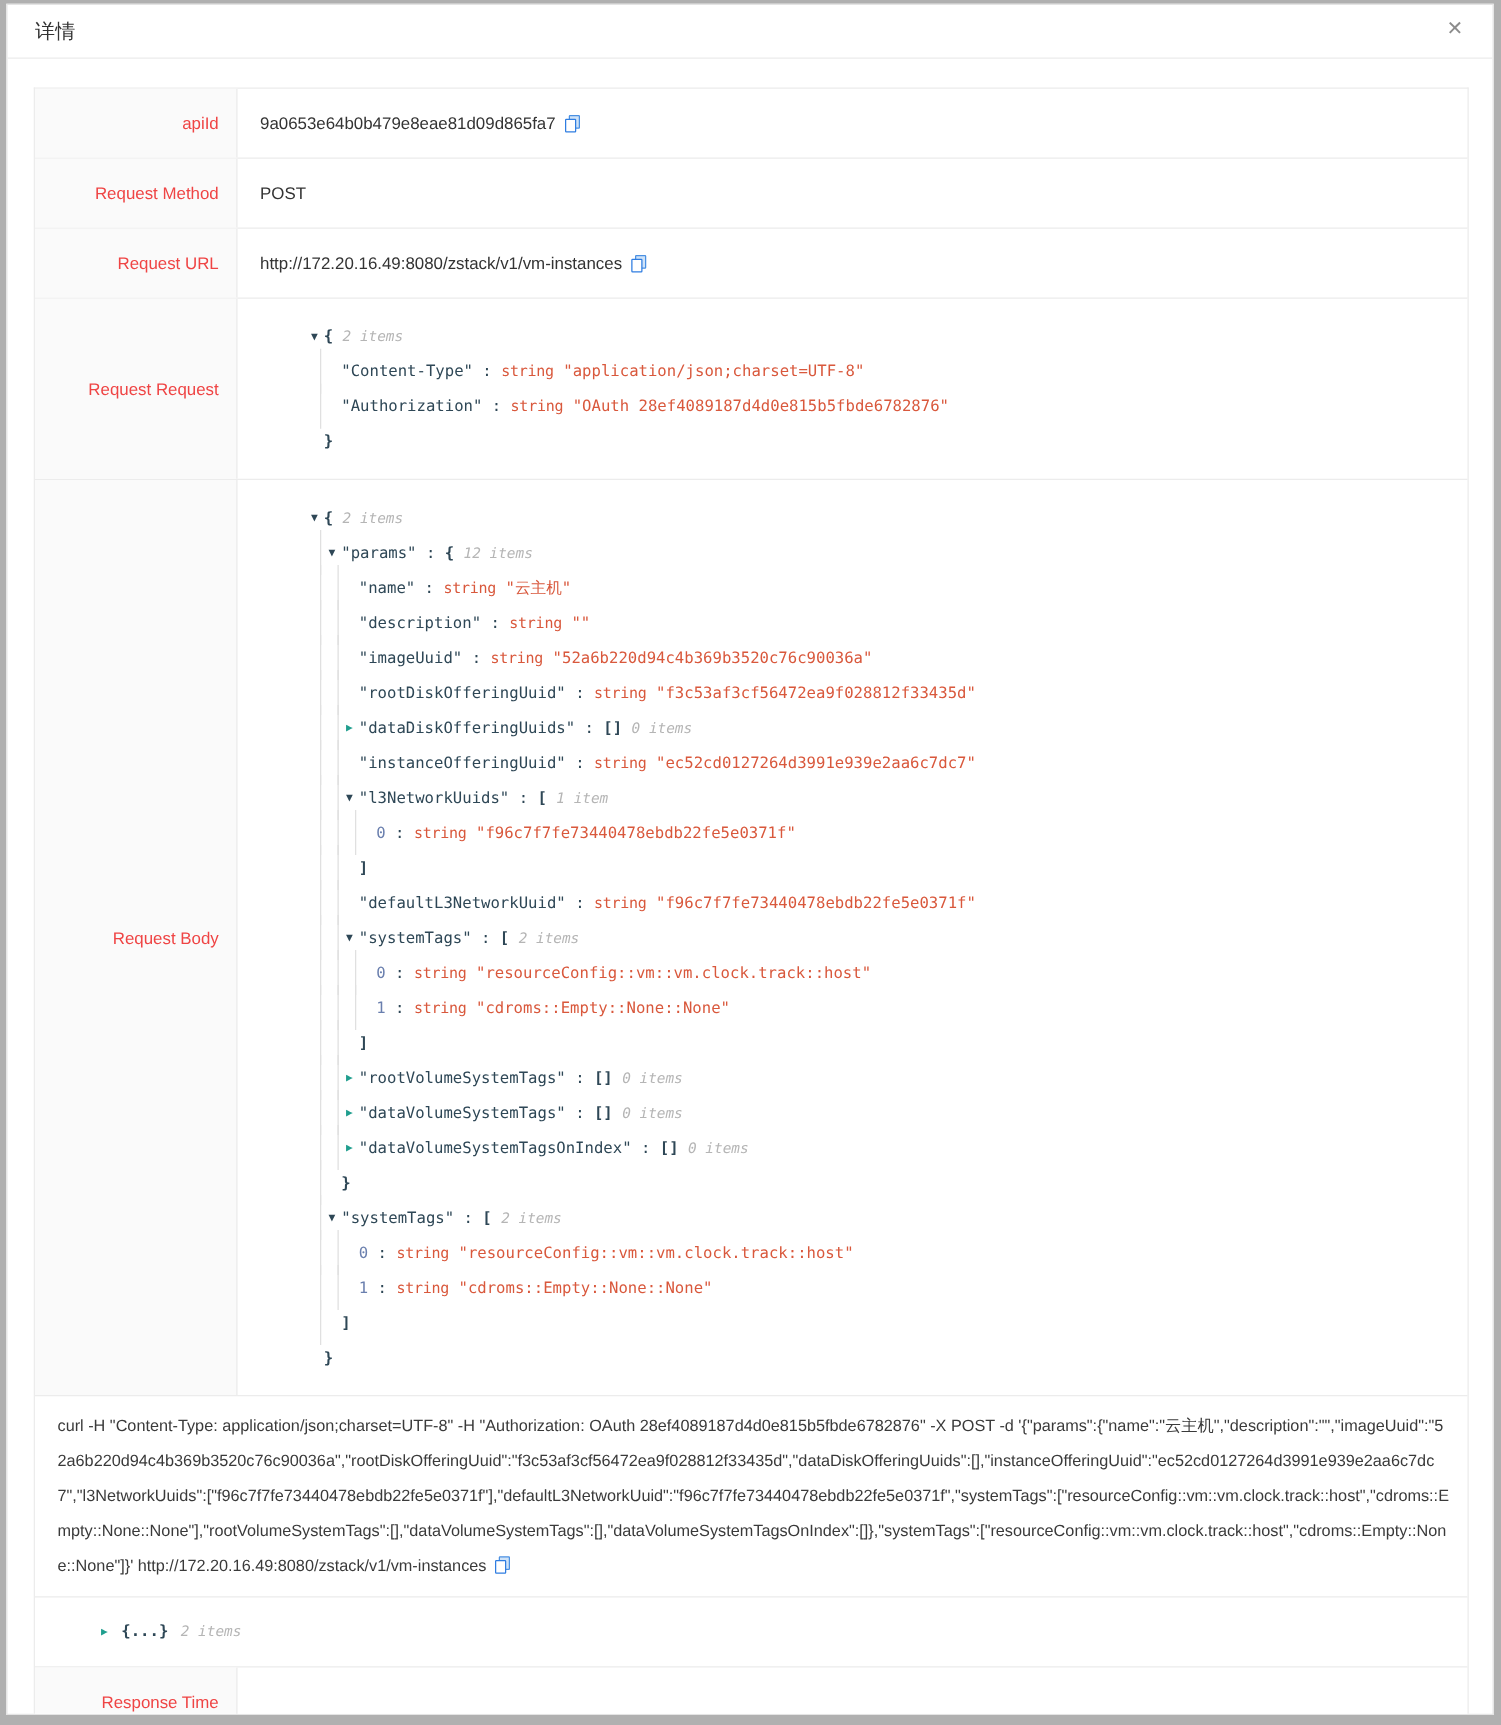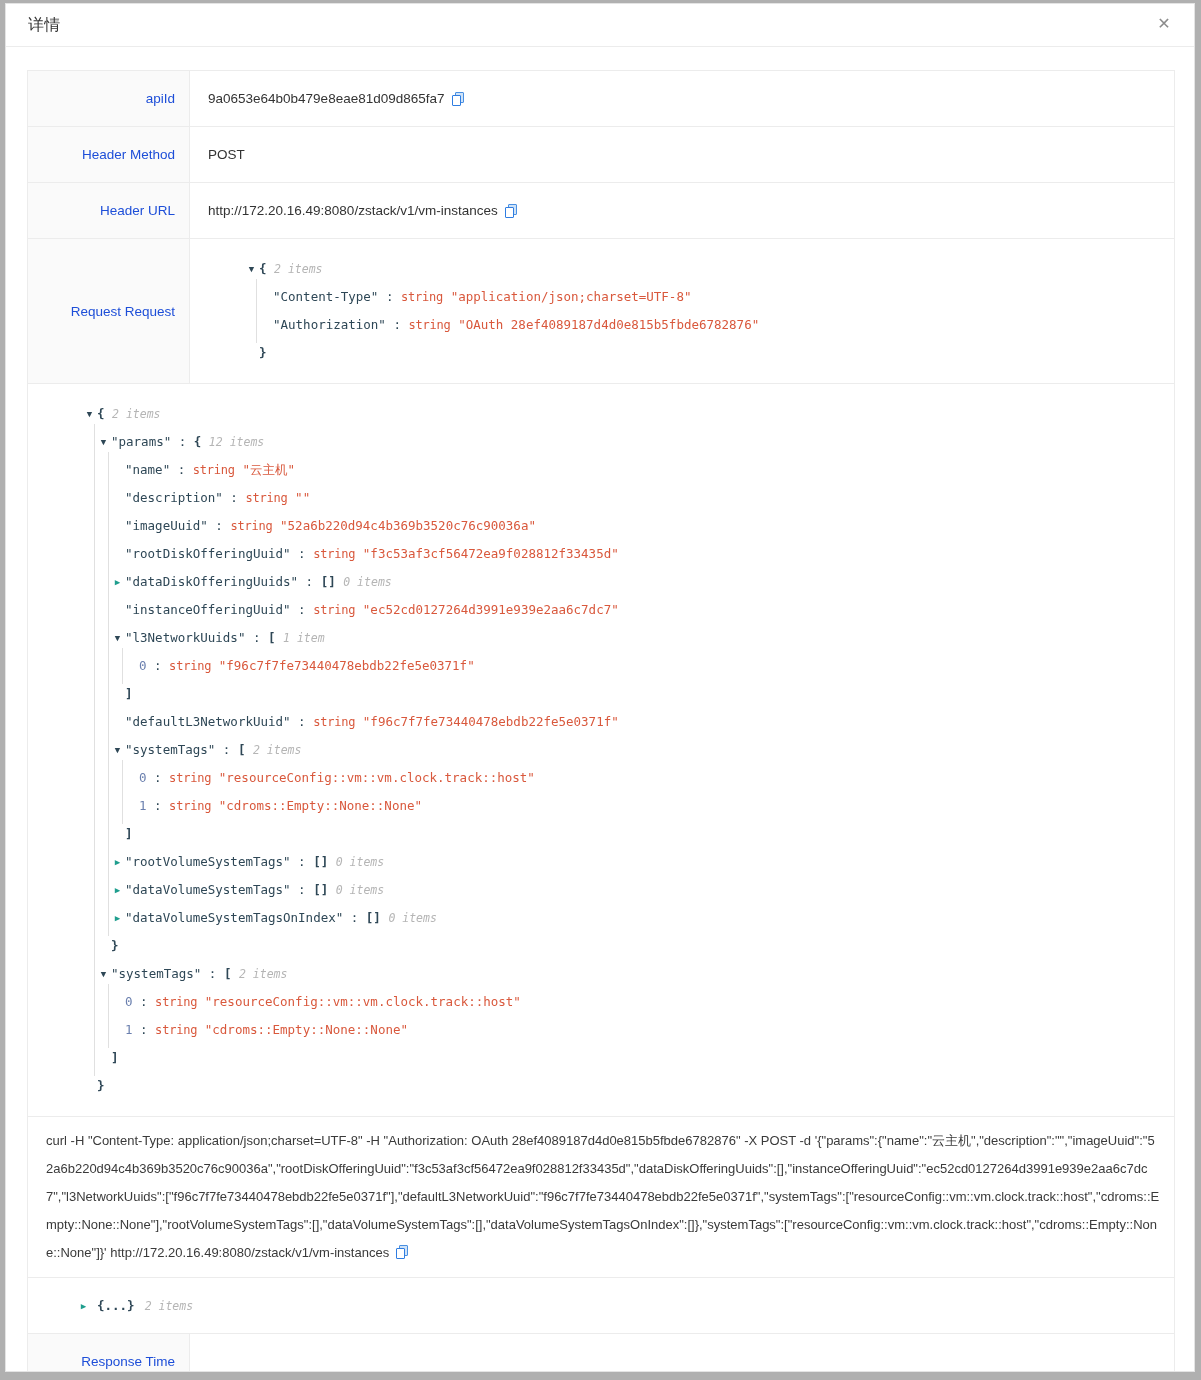--- a/index.html
+++ b/index.html
@@ -63,21 +63,21 @@
     width: 162px;
     flex: 0 0 162px;
     background: #fafafa;
     border-right: 1px solid #ececec;
     box-sizing: border-box;
     display: flex;
     align-items: center;
     justify-content: flex-end;
     padding: 10px 14px 10px 8px;
     font-size: 13.5px;
-    color: #1d4ed8;
+    color: #ef4444;
     text-align: right;
   }
   .row-value {
     flex: 1 1 auto;
     box-sizing: border-box;
     padding: 10px 14px 10px 18px;
     display: flex;
     align-items: center;
     font-size: 13.5px;
     color: #333333;
@@ -180,47 +180,48 @@
 
     <div class="row">
       <div class="row-label">apiId</div>
       <div class="row-value">
         <span class="valtext">9a0653e64b0b479e8eae81d09d865fa7</span>
         <span class="copy-icon"></span>
       </div>
     </div>
 
     <div class="row">
-      <div class="row-label">Header Method</div>
+      <div class="row-label">Request Method</div>
       <div class="row-value">
         <span class="valtext">POST</span>
       </div>
     </div>
 
     <div class="row">
-      <div class="row-label">Header URL</div>
+      <div class="row-label">Request URL</div>
       <div class="row-value">
         <span class="valtext">http://172.20.16.49:8080/zstack/v1/vm-instances</span>
         <span class="copy-icon"></span>
       </div>
     </div>
 
     <div class="row">
       <div class="row-label">Request Request</div>
       <div class="row-value top">
         <div class="jsonview" id="hdr-view">
             <div class="jline"><span style="display:inline-block;padding-left:6px"><span class="tri open">▼</span><span class="brace">{</span> <span class="count">2 items</span></span></div>
             <div class="jline"><span class="guide" style="left:16px"></span><span style="display:inline-block;padding-left:20px"><span class="tri none">▶</span><span class="k">"Content-Type"</span><span class="colon"> : </span><span class="type">string</span> <span class="v">"application/json;charset=UTF-8"</span></span></div>
             <div class="jline"><span class="guide" style="left:16px"></span><span style="display:inline-block;padding-left:20px"><span class="tri none">▶</span><span class="k">"Authorization"</span><span class="colon"> : </span><span class="type">string</span> <span class="v">"OAuth 28ef4089187d4d0e815b5fbde6782876"</span></span></div>
             <div class="jline"><span style="display:inline-block;padding-left:6px"><span class="tri none">▶</span><span class="brace">}</span></span></div>
           </div>
       </div>
     </div>
 
     <div class="row">
+      <div class="row-label">Request Body</div>
       <div class="row-value top">
         <div class="jsonview" id="body-view">
             <div class="jline"><span style="display:inline-block;padding-left:6px"><span class="tri open">▼</span><span class="brace">{</span> <span class="count">2 items</span></span></div>
             <div class="jline"><span class="guide" style="left:16px"></span><span style="display:inline-block;padding-left:20px"><span class="tri open">▼</span><span class="k">"params"</span><span class="colon"> : </span><span class="brace">{</span> <span class="count">12 items</span></span></div>
             <div class="jline"><span class="guide" style="left:16px"></span><span class="guide" style="left:30px"></span><span style="display:inline-block;padding-left:34px"><span class="tri none">▶</span><span class="k">"name"</span><span class="colon"> : </span><span class="type">string</span> <span class="v">"云主机"</span></span></div>
             <div class="jline"><span class="guide" style="left:16px"></span><span class="guide" style="left:30px"></span><span style="display:inline-block;padding-left:34px"><span class="tri none">▶</span><span class="k">"description"</span><span class="colon"> : </span><span class="type">string</span> <span class="v">""</span></span></div>
             <div class="jline"><span class="guide" style="left:16px"></span><span class="guide" style="left:30px"></span><span style="display:inline-block;padding-left:34px"><span class="tri none">▶</span><span class="k">"imageUuid"</span><span class="colon"> : </span><span class="type">string</span> <span class="v">"52a6b220d94c4b369b3520c76c90036a"</span></span></div>
             <div class="jline"><span class="guide" style="left:16px"></span><span class="guide" style="left:30px"></span><span style="display:inline-block;padding-left:34px"><span class="tri none">▶</span><span class="k">"rootDiskOfferingUuid"</span><span class="colon"> : </span><span class="type">string</span> <span class="v">"f3c53af3cf56472ea9f028812f33435d"</span></span></div>
             <div class="jline"><span class="guide" style="left:16px"></span><span class="guide" style="left:30px"></span><span style="display:inline-block;padding-left:34px"><span class="tri closed">▶</span><span class="k">"dataDiskOfferingUuids"</span><span class="colon"> : </span><span class="brace">[]</span> <span class="count">0 items</span></span></div>
             <div class="jline"><span class="guide" style="left:16px"></span><span class="guide" style="left:30px"></span><span style="display:inline-block;padding-left:34px"><span class="tri none">▶</span><span class="k">"instanceOfferingUuid"</span><span class="colon"> : </span><span class="type">string</span> <span class="v">"ec52cd0127264d3991e939e2aa6c7dc7"</span></span></div>

